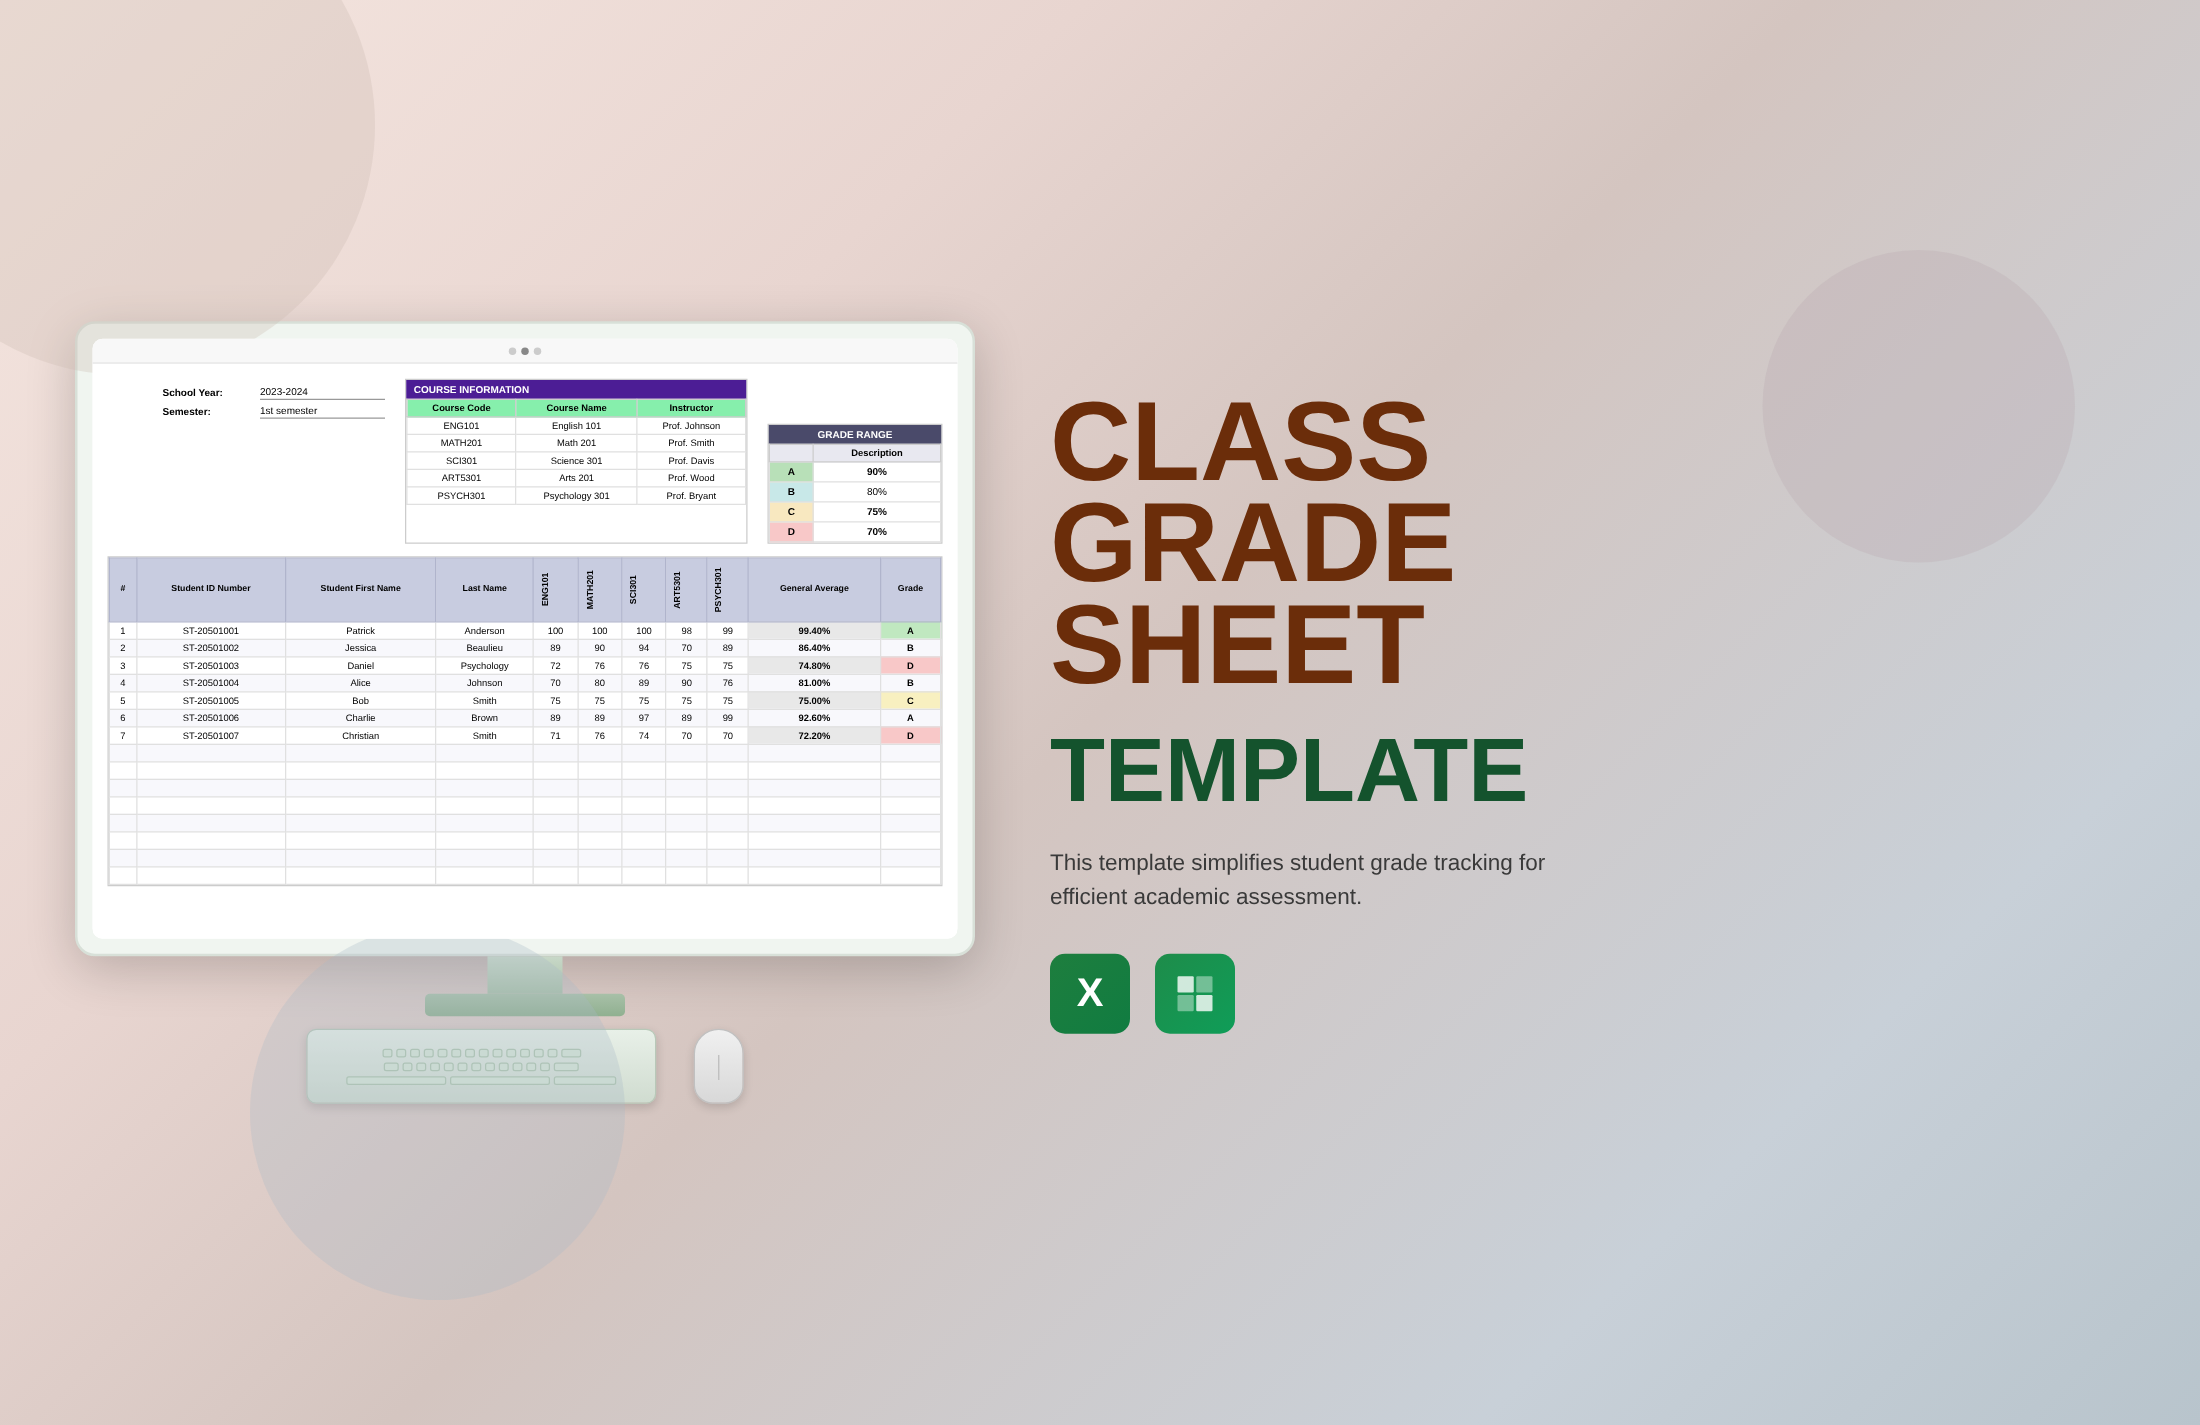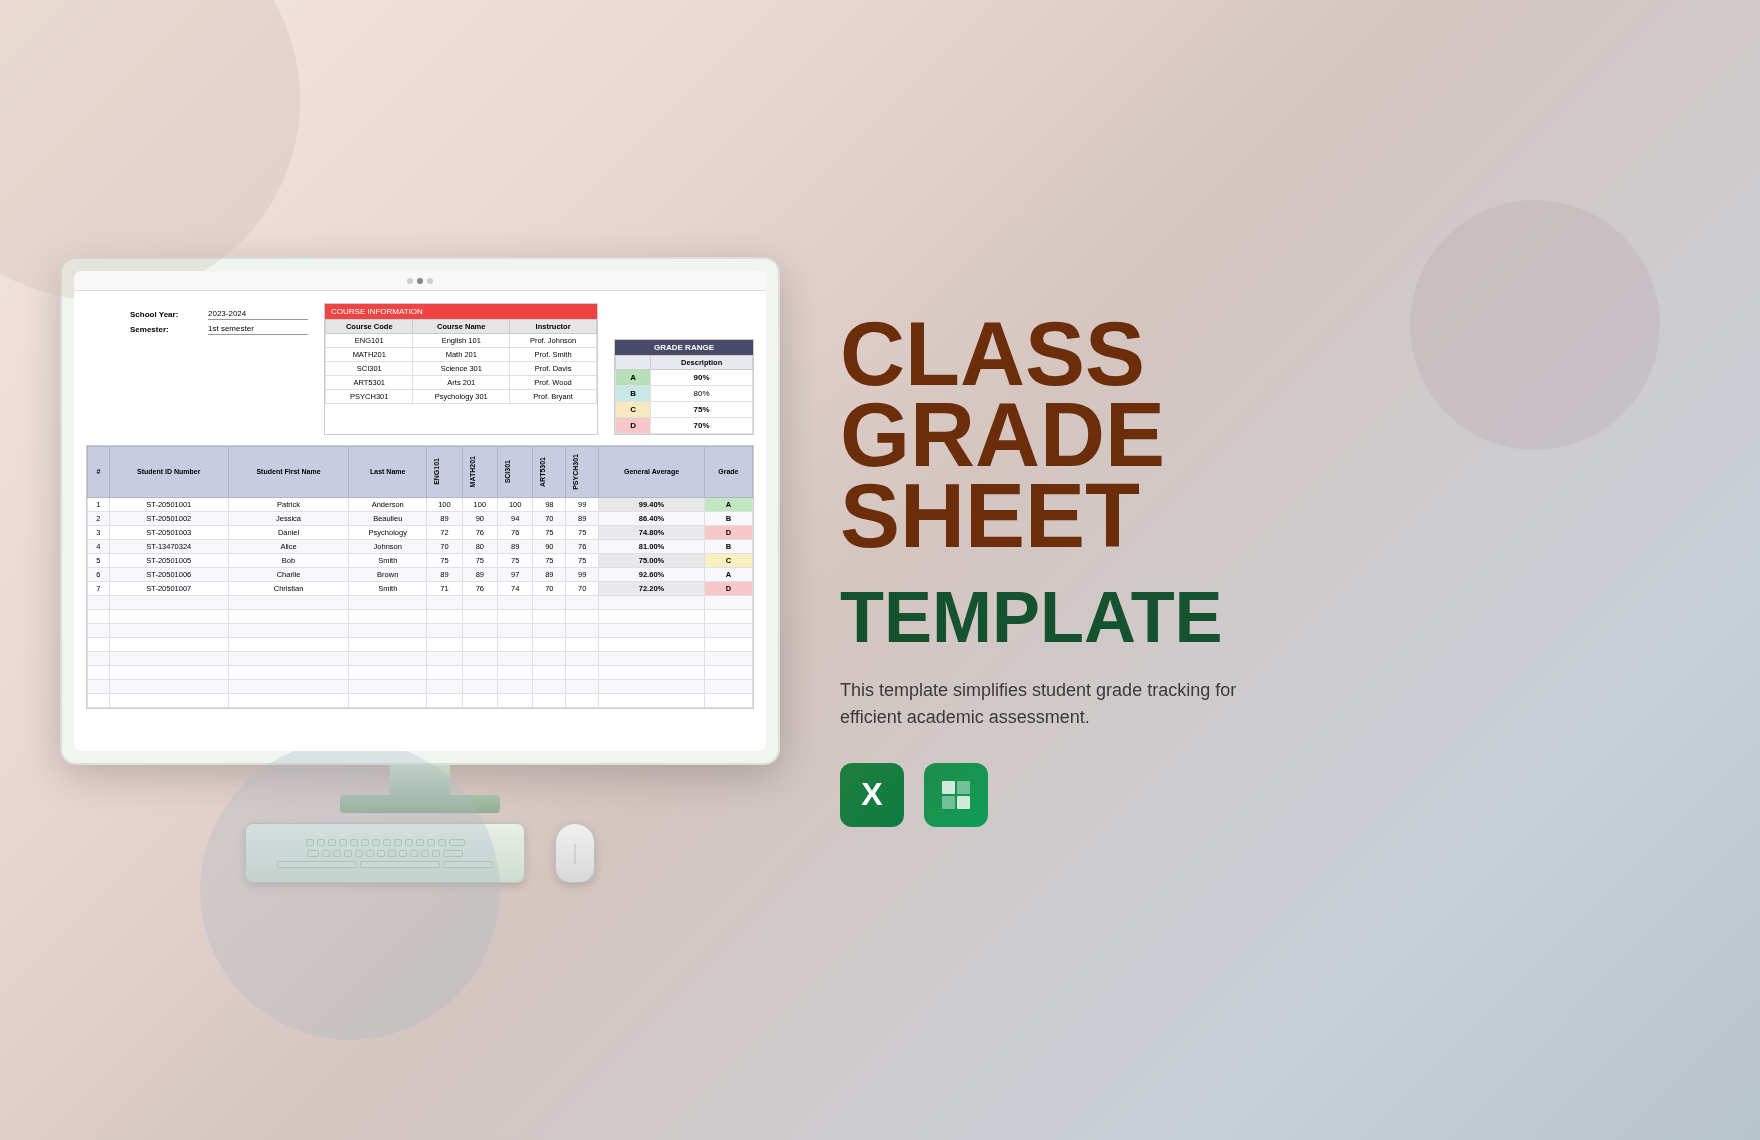--- a/index.html
+++ b/index.html
@@ -109,36 +109,36 @@
       display: flex;
       align-items: center;
     }
 
     .course-info-block {
       flex: 1;
       border: 1px solid #ccc;
     }
 
     .section-header {
-      background: #ef4444;
+      background: #4c1d95;
       color: white;
       font-size: 8px;
-      font-weight: normal;
+      font-weight: bold;
       padding: 3px 6px;
       text-transform: uppercase;
     }
 
     .course-table {
       width: 100%;
       border-collapse: collapse;
       font-size: 7.5px;
     }
 
     .course-table th {
-      background: #e5e5e5;
+      background: #86efac;
       padding: 2px 6px;
       text-align: center;
       font-weight: bold;
       border: 1px solid #ccc;
       font-size: 7.5px;
     }
 
     .course-table td {
       padding: 2px 6px;
       text-align: center;
@@ -615,21 +615,21 @@
                     <td>72</td>
                     <td>76</td>
                     <td>76</td>
                     <td>75</td>
                     <td>75</td>
                     <td class="general-avg-cell">74.80%</td>
                     <td class="grade-cell-d">D</td>
                   </tr>
                   <tr>
                     <td style="text-align: center;">4</td>
-                    <td>ST-13470324</td>
+                    <td>ST-20501004</td>
                     <td>Alice</td>
                     <td>Johnson</td>
                     <td>70</td>
                     <td>80</td>
                     <td>89</td>
                     <td>90</td>
                     <td>76</td>
                     <td class="general-avg-cell">81.00%</td>
                     <td class="grade-cell-b">B</td>
                   </tr>

